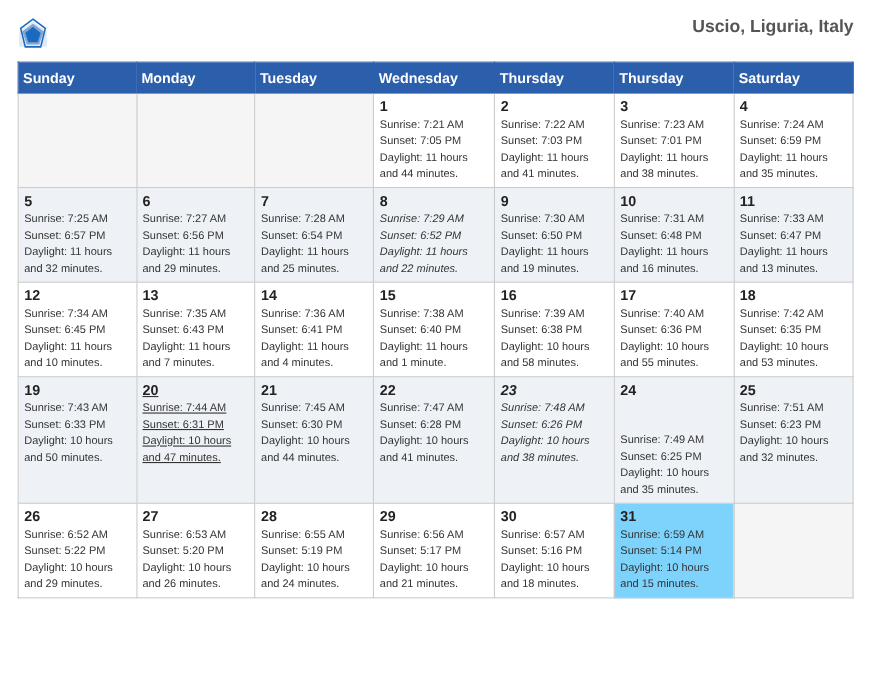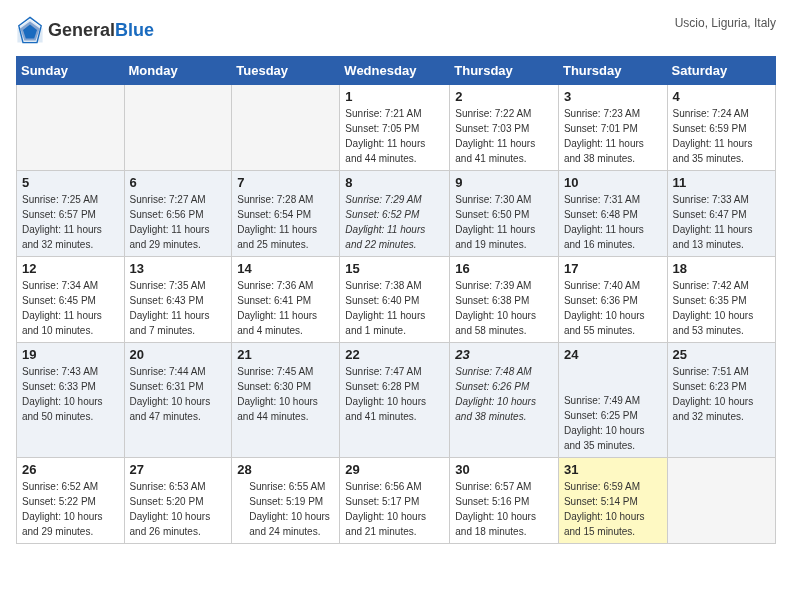--- a/index.html
+++ b/index.html
@@ -27,22 +27,23 @@
     }
     .title-block {
       text-align: right;
     }
     .month-year {
       font-size: 32px;
       font-weight: bold;
       color: #333;
     }
     .location {
-      font-size: 12px;
+      font-size: 16px;
       color: #555;
+      font-weight: bold;
     }
     .calendar {
       width: 100%;
       border-collapse: collapse;
       border: 1px solid #ccc;
     }
     .calendar th {
       background: #2b5fac;
       color: #fff;
       font-size: 13px;
@@ -82,23 +83,20 @@
 <body>
 
 <div class="header">
   <div class="logo">
     <svg class="logo-icon" viewBox="0 0 40 40" xmlns="http://www.w3.org/2000/svg">
       <polygon points="20,5 38,18 38,38 2,38 2,18" fill="#1a6bbf" opacity="0.15"></polygon>
       <polygon points="20,2 36,14 30,38 10,38 4,14" fill="none" stroke="#1a6bbf" stroke-width="2"></polygon>
       <polygon points="20,8 34,18 28,35 12,35 6,18" fill="#2b5fac" opacity="0.5"></polygon>
       <polygon points="20,12 30,20 26,32 14,32 10,20" fill="#1a6bbf"></polygon>
     </svg>
-    <div>
-      <span style="font-size:18px;font-weight:bold;color:#333;">General</span><span style="font-size:18px;font-weight:bold;color:#1a6bbf;">Blue</span>
-    </div>
   </div>
   <div class="title-block">
     <div class="location">Uscio, Liguria, Italy</div>
   </div>
 </div>
 
 <table class="calendar">
   <thead>
     <tr>
       <th>Sunday</th>
@@ -247,21 +245,21 @@
         </td>
       </tr>
       <tr>
         <td style="background: rgb(238, 242, 247);">
           <div class="day-num">19</div>
           <div class="day-info" style="white-space: pre-line;">Sunrise: 7:43 AM
 Sunset: 6:33 PM
 Daylight: 10 hours
 and 50 minutes.</div>
         </td>
-        <td style="background: rgb(238, 242, 247);">
+        <td style="background: rgb(238, 242, 247); text-decoration: underline;">
           <div class="day-num">20</div>
           <div class="day-info" style="white-space: pre-line;">Sunrise: 7:44 AM
 Sunset: 6:31 PM
 Daylight: 10 hours
 and 47 minutes.</div>
         </td>
         <td style="background: rgb(238, 242, 247);">
           <div class="day-num">21</div>
           <div class="day-info" style="white-space: pre-line;">Sunrise: 7:45 AM
 Sunset: 6:30 PM
@@ -307,40 +305,40 @@
         </td>
         <td style="background: rgb(255, 255, 255);">
           <div class="day-num">27</div>
           <div class="day-info" style="white-space: pre-line;">Sunrise: 6:53 AM
 Sunset: 5:20 PM
 Daylight: 10 hours
 and 26 minutes.</div>
         </td>
         <td style="background: rgb(255, 255, 255);">
           <div class="day-num">28</div>
-          <div class="day-info" style="white-space: pre-line; margin-left: 12px;">Sunrise: 6:55 AM
+          <div class="day-info" style="white-space: pre-line;">Sunrise: 6:55 AM
 Sunset: 5:19 PM
 Daylight: 10 hours
 and 24 minutes.</div>
         </td>
         <td style="background: rgb(255, 255, 255);">
           <div class="day-num">29</div>
           <div class="day-info" style="white-space: pre-line;">Sunrise: 6:56 AM
 Sunset: 5:17 PM
 Daylight: 10 hours
 and 21 minutes.</div>
         </td>
         <td style="background: rgb(255, 255, 255); margin-top: 20px;">
           <div class="day-num">30</div>
           <div class="day-info" style="white-space: pre-line;">Sunrise: 6:57 AM
 Sunset: 5:16 PM
 Daylight: 10 hours
 and 18 minutes.</div>
         </td>
-        <td style="background: #fef9c3;">
+        <td style="background: #7dd3fc;">
           <div class="day-num">31</div>
           <div class="day-info" style="white-space: pre-line;">Sunrise: 6:59 AM
 Sunset: 5:14 PM
 Daylight: 10 hours
 and 15 minutes.</div>
         </td>
         <td class="empty" style="background: rgb(245, 245, 245);"></td>
       </tr>
     </tbody>
 </table>

